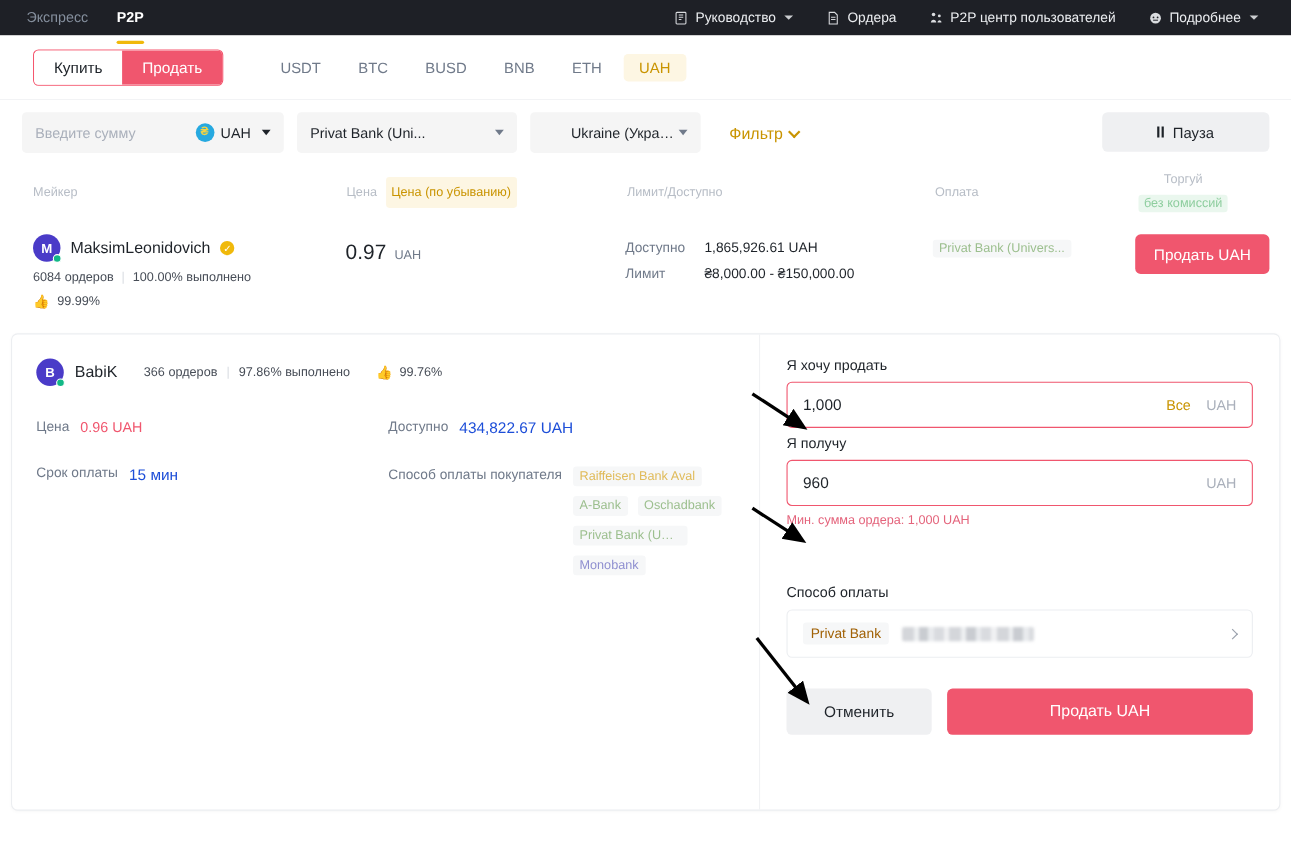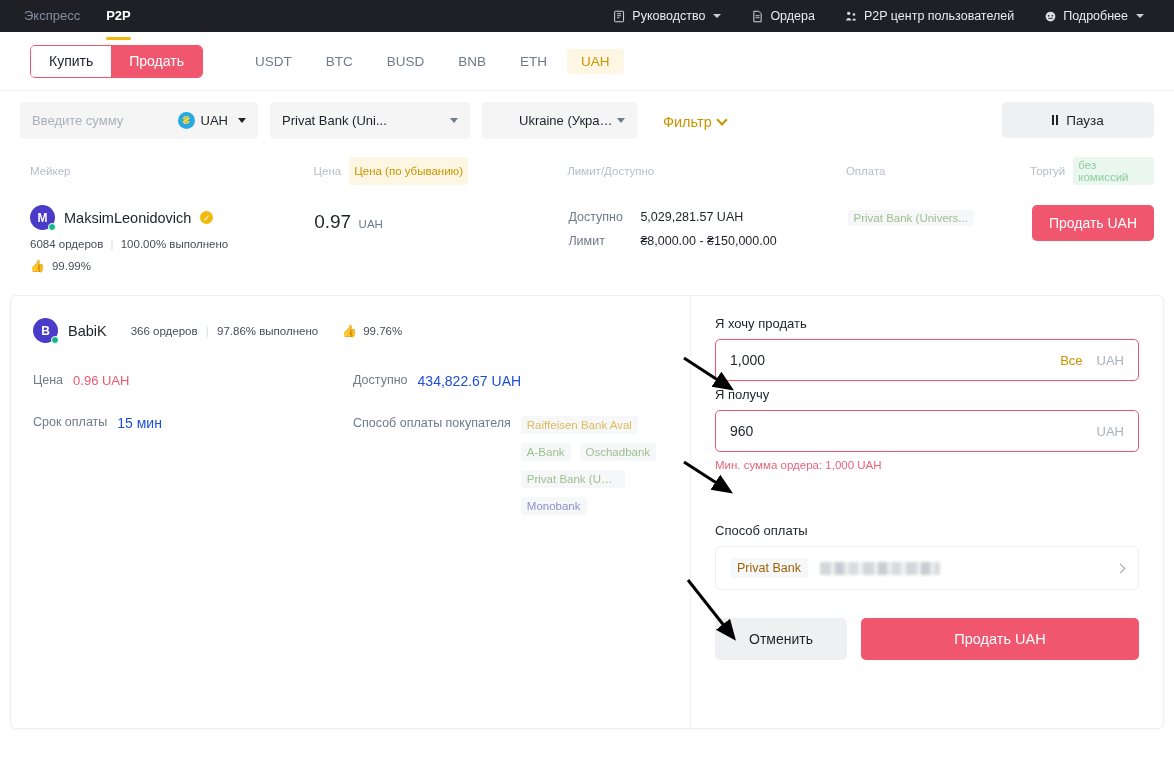--- a/index.html
+++ b/index.html
@@ -123,21 +123,21 @@
   
   .thead {
     display: flex; align-items: center; padding: 8px 20px 10px 30px;
     font-size: 11.5px; color: #b7bdc6;
   }
   .th-maker { width: 285px; }
   .th-price { width: 255px; display: flex; align-items: center; gap: 8px; }
   .th-sorted { background: #fdf6e3; color: #c99400; padding: 8px 5px; border-radius: 3px; cursor:pointer;}
   .th-limit { width: 280px; }
   .th-pay { width: 185px; }
-  .th-trade { display: flex; align-items: center; gap: 8px; }
+  .th-trade { display: flex; align-items: center; gap: 8px; flex-direction: column; }
   .th-free { background: #eaf7ee; color: #8fce9f; padding: 2px 5px; border-radius: 3px; }
 
   
   .row1 { display: flex; padding: 10px 20px 16px 30px; align-items: flex-start; }
   .m-col { width: 285px; }
   .m-top { display: flex; align-items: center; gap: 9px; }
   .avatar {
     width: 25px; height: 25px; border-radius: 50%;
     background: #4a3bc8; color: #fff; font-size: 12px; font-weight: bold;
     display: flex; align-items: center; justify-content: center;
@@ -402,21 +402,21 @@
   </div>
 
   <div class="p-col">
     <span class="price-big">0.97</span>
     <span class="price-cur">UAH</span>
   </div>
 
   <div class="l-col">
     <div class="l-line">
       <span class="l-lbl">Доступно</span>
-      <span class="l-val">5,029,281.57 UAH</span>
+      <span class="l-val">1,865,926.61 UAH</span>
     </div>
     <div class="l-line">
       <span class="l-lbl">Лимит</span>
       <span class="l-val">₴8,000.00 - ₴150,000.00</span>
     </div>
   </div>
 
   <div class="pay-col">
     <span class="pay-badge">Privat Bank (Univers...</span>
   </div>

